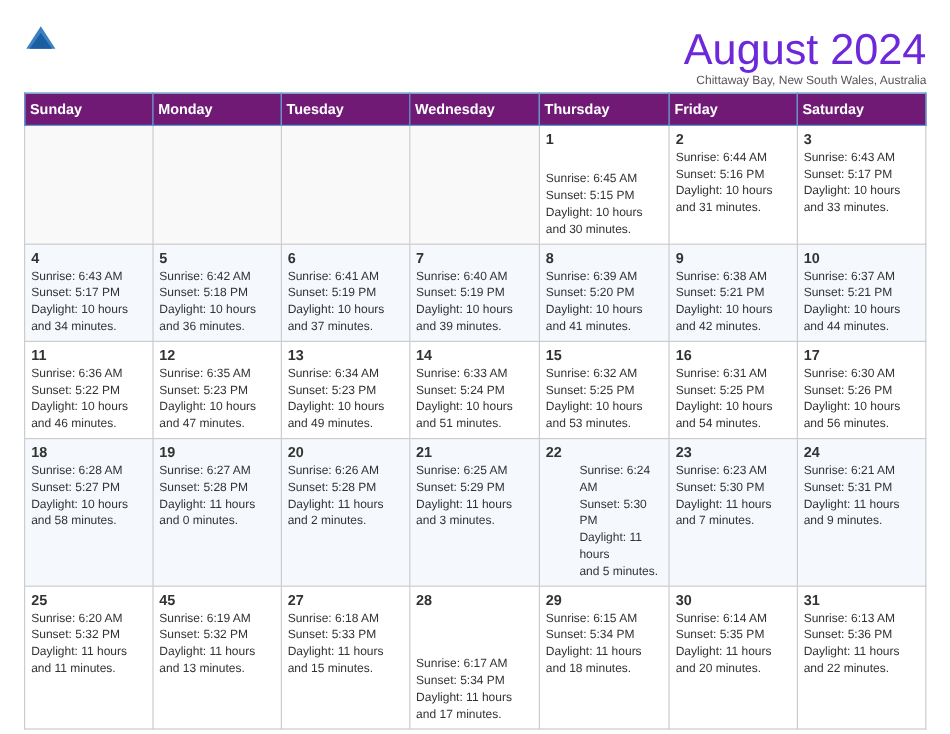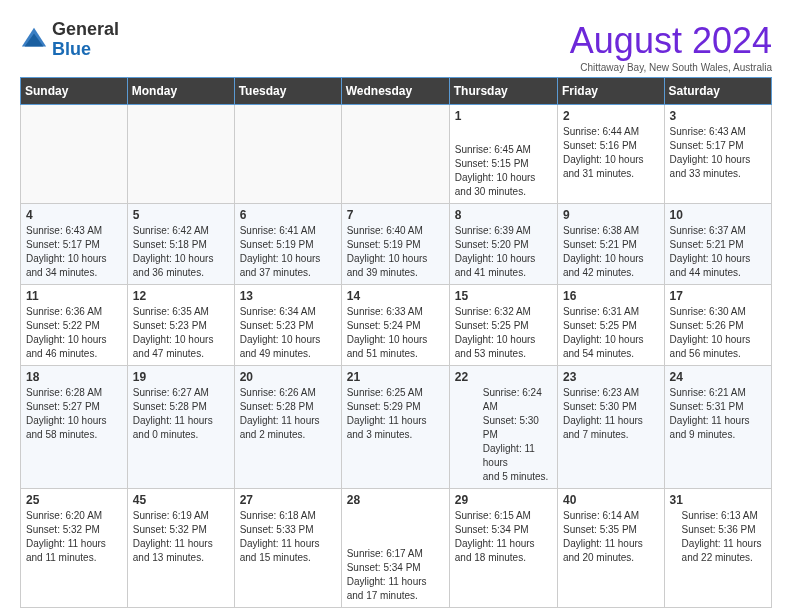--- a/index.html
+++ b/index.html
@@ -43,21 +43,21 @@
     .location {
       font-size: 10px;
       color: #555;
     }
     .calendar {
       width: 100%;
       border-collapse: collapse;
       font-size: 11px;
     }
     .calendar thead tr th {
-      background-color: #404040;
+      background-color: #701a75;
       color: #fff;
       padding: 6px 4px;
       text-align: left;
       font-size: 12px;
       font-weight: bold;
       border: 1px solid #5a9ad4;
     }
     .calendar tbody tr td {
       border: 1px solid #ccc;
       padding: 4px 5px;
@@ -87,24 +87,20 @@
   </style>
 </head>
 <body>
 
 <div class="header">
   <div class="logo">
     <svg class="logo-icon" viewBox="0 0 30 30" xmlns="http://www.w3.org/2000/svg">
       <polygon points="15,2 28,22 2,22" fill="#3b7fc4"></polygon>
       <polygon points="15,8 25,22 5,22" fill="#1a5fa0"></polygon>
     </svg>
-    <div class="logo-text">
-      <span class="logo-general">General</span><br>
-      <span class="logo-blue">Blue</span>
-    </div>
   </div>
   <div class="title-block">
     <div class="month-year">August 2024</div>
     <div class="location">Chittaway Bay, New South Wales, Australia</div>
   </div>
 </div>
 
 <table class="calendar">
   <thead>
     <tr>
@@ -328,28 +324,28 @@
 and 17 minutes.</div>
         </td>
         <td>
           <span class="day-number">29</span>
           <div class="day-info" style="white-space: pre-line;">Sunrise: 6:15 AM
 Sunset: 5:34 PM
 Daylight: 11 hours
 and 18 minutes.</div>
         </td>
         <td>
-          <span class="day-number">40</span>
+          <span class="day-number">30</span>
           <div class="day-info" style="white-space: pre-line;">Sunrise: 6:14 AM
 Sunset: 5:35 PM
 Daylight: 11 hours
 and 20 minutes.</div>
         </td>
         <td>
           <span class="day-number">31</span>
-          <div class="day-info" style="white-space: pre-line; margin-left: 12px;">Sunrise: 6:13 AM
+          <div class="day-info" style="white-space: pre-line;">Sunrise: 6:13 AM
 Sunset: 5:36 PM
 Daylight: 11 hours
 and 22 minutes.</div>
         </td>
       </tr>
     </tbody>
 </table>
 
 </body></html>

